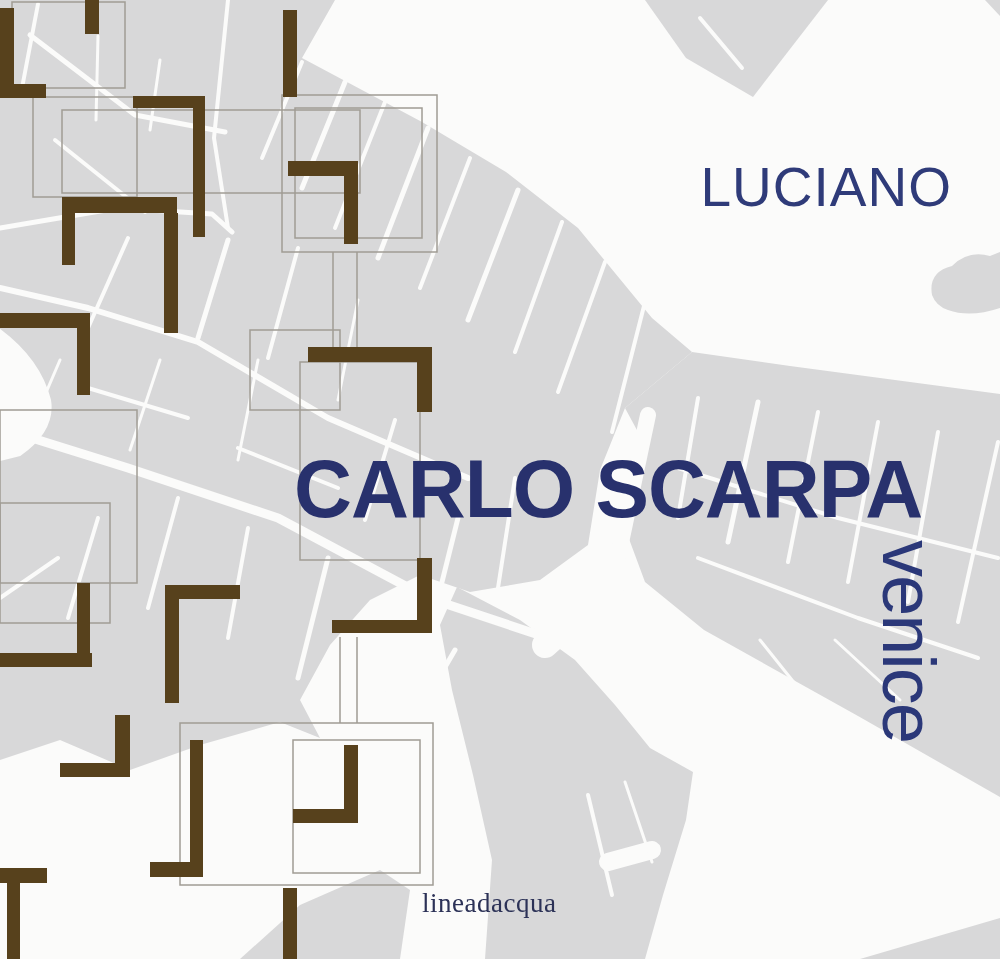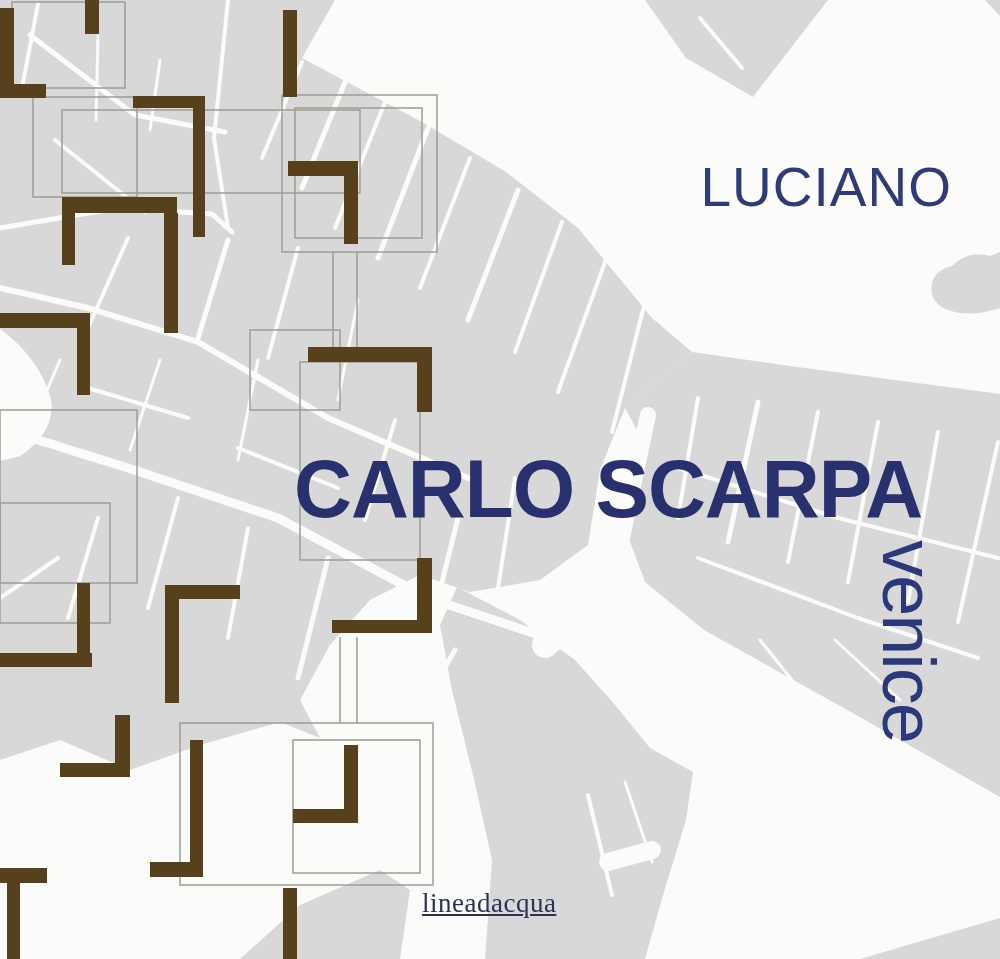--- a/index.html
+++ b/index.html
@@ -22,21 +22,21 @@
   .venice{
     position:absolute;left:944px;top:540px;
     font-size:74px;line-height:72px;letter-spacing:-2px;
     color:#2b3879;white-space:nowrap;
     transform:rotate(90deg);transform-origin:top left;
   }
   .publisher{
     position:absolute;left:422px;top:890px;
     font-family:"Liberation Serif",serif;
     font-size:27px;line-height:1;letter-spacing:0.5px;
-    color:#2c3257;white-space:nowrap;text-decoration:underline;
+    color:#2c3257;white-space:nowrap;
   }
 </style>
 </head>
 <body>
 
 <div class="cover">
 
   <svg class="layer" width="1000" height="959" viewBox="0 0 1000 959" aria-hidden="true">
     <rect x="0" y="0" width="1000" height="959" fill="#fbfbfa"></rect>
     <g fill="#d8d8d9" stroke="none">

